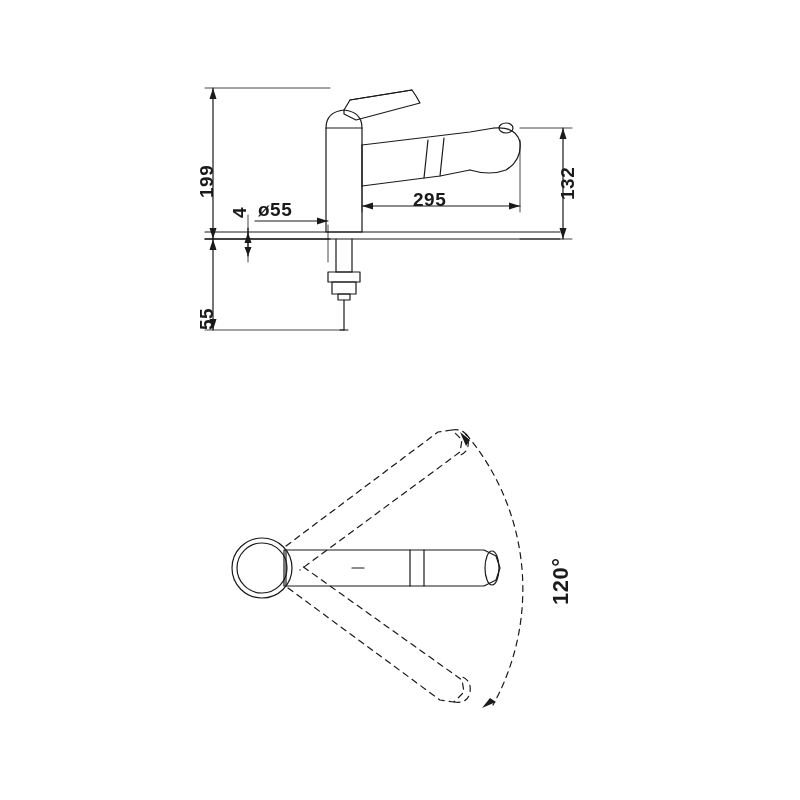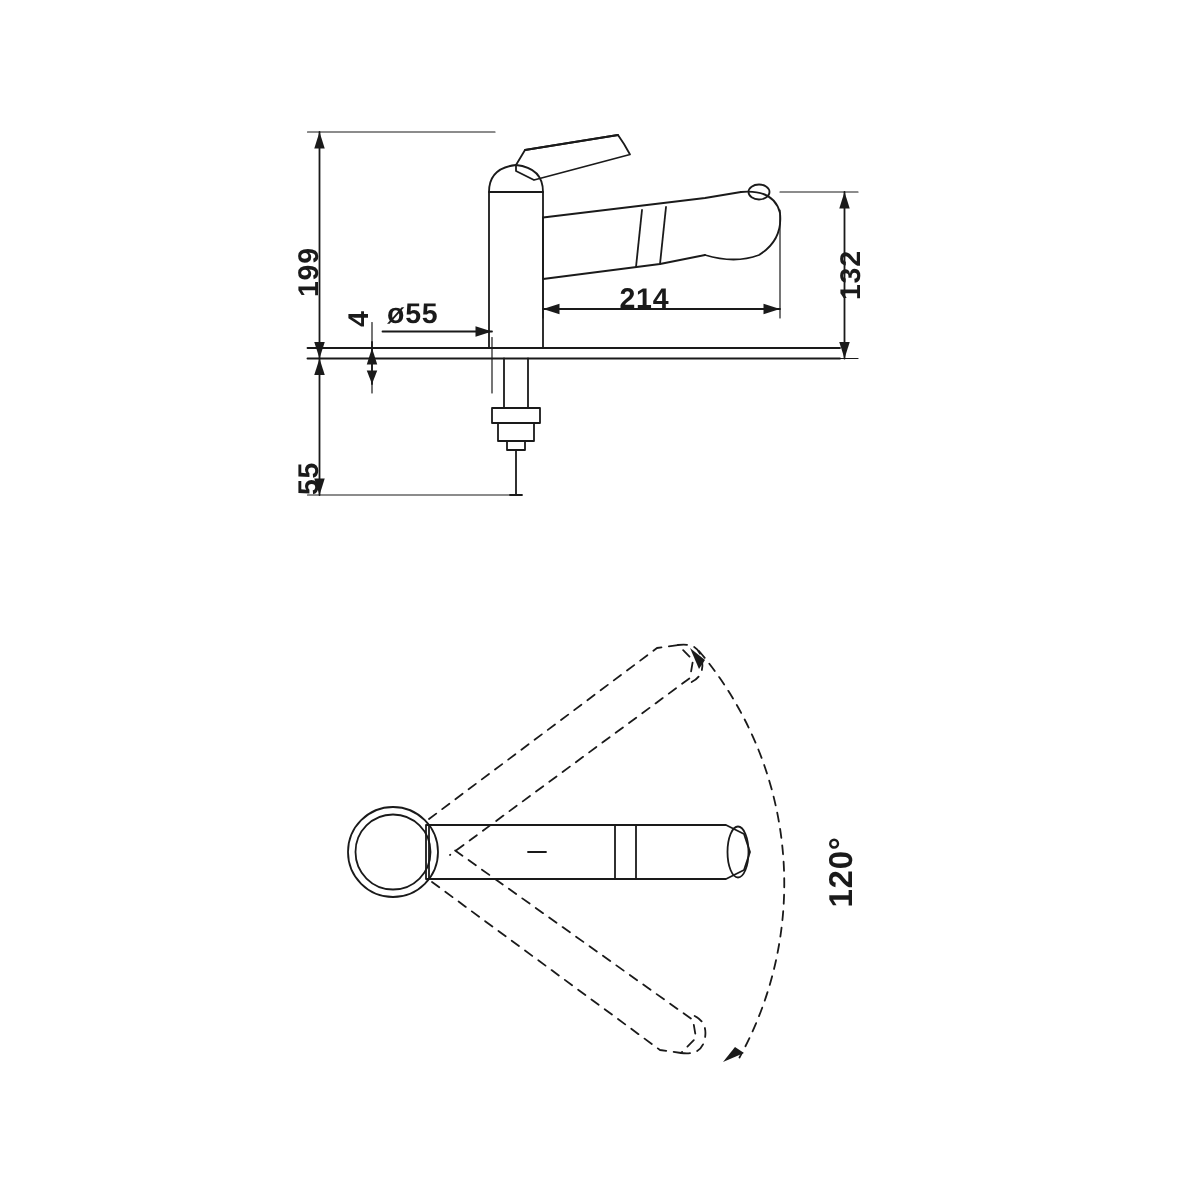--- a/index.html
+++ b/index.html
@@ -142,21 +142,21 @@
         <path d="M490 698 L482 708 L496 702 Z" fill="#1a1a1a" stroke="none"></path>
       </g>
 
     </g>
   </svg>
 
   <div class="dim-label vert" style="left:196px; top:198px;">199</div>
 
   <div class="dim-label vert" style="left:557px; top:200px;">132</div>
 
-  <div class="dim-label" style="left:413px; top:189px;">214</div>
+  <div class="dim-label" style="left:413px; top:189px;">295</div>
 
   <div class="dim-label vert" style="left:229px; top:218px;">4</div>
 
   <div class="dim-label" style="left:258px; top:199px;">ø55</div>
 
   <div class="dim-label vert" style="left:196px; top:330px;">55</div>
 
   <div class="dim-label vert" style="left:548px; top:605px; font-size:22px;">120°</div>
 
 </div>

